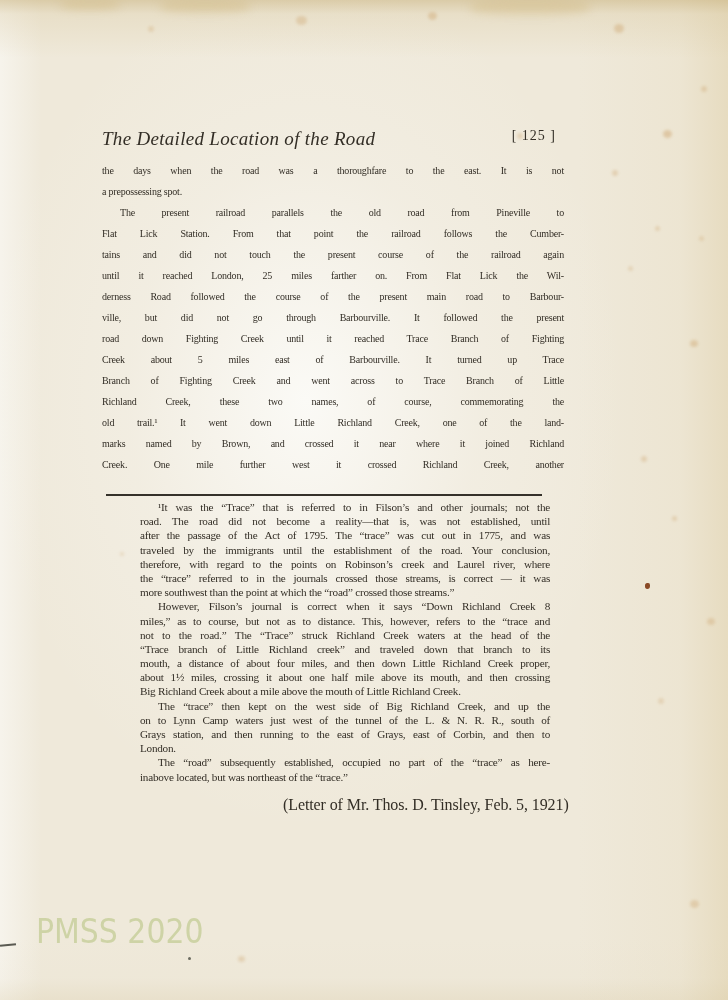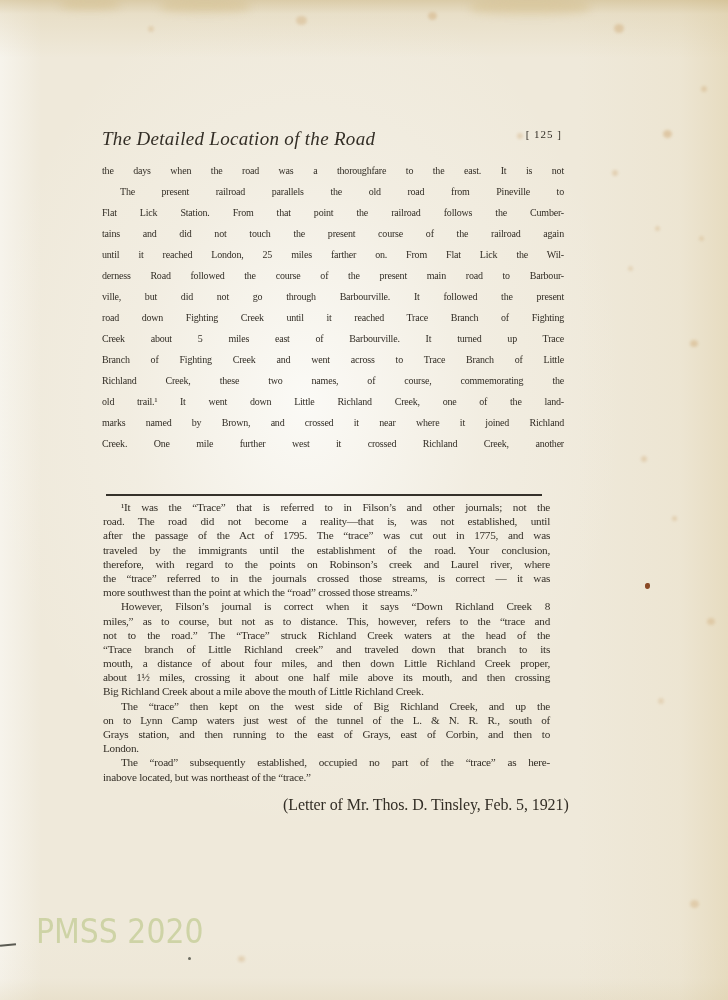--- a/index.html
+++ b/index.html
@@ -12,29 +12,29 @@
     background:
       linear-gradient(180deg, rgba(198,174,118,.50), rgba(214,196,152,.28) 14px, rgba(236,230,214,0) 58px),
       linear-gradient(270deg, rgba(219,201,156,.42), rgba(228,215,182,.22) 48px, rgba(238,233,221,0) 150px),
       linear-gradient(0deg, rgba(216,202,166,.28), rgba(230,222,200,.12) 22px, rgba(238,233,221,0) 62px),
       linear-gradient(90deg, rgba(252,252,250,.55), rgba(244,241,233,0) 42px),
       radial-gradient(ellipse 320px 430px at 42% 40%, rgba(253,253,251,.85), rgba(247,245,239,.35) 55%, rgba(240,236,226,0) 100%),
       var(--paper);
   }
   .header{position:absolute;left:102px;top:128px;width:462px;height:22px;}
   .title{display:block;text-align:left;font-style:italic;font-size:19px;letter-spacing:.3px;}
-  .pagenum{position:absolute;right:2px;top:0;font-size:11px;letter-spacing:1px;}
+  .pagenum{position:absolute;right:8px;top:0;font-size:14px;letter-spacing:1px;}
   .main{position:absolute;left:102px;top:160px;width:462px;font-size:10px;line-height:21px;letter-spacing:-0.2px;}
   .main .line{height:21px;}
   .main .line.indent{text-indent:18px;}
   .line{text-align:justify;text-align-last:justify;}
   .line.noj{text-align-last:left;}
   .rule{position:absolute;left:106px;top:494px;width:436px;height:2px;background:var(--rule);}
   .footnote{position:absolute;left:103px;top:500px;width:447px;font-size:11.2px;line-height:14.2px;letter-spacing:-0.25px;}
-  .footnote .line{height:14.2px;}
+  .footnote .line{height:14.2px;margin-left:37px;}
   .footnote .line.indent{text-indent:18px;}
   .attribution{position:absolute;left:283px;top:796px;font-size:16px;letter-spacing:-0.1px;}
   .watermark{position:absolute;left:36px;top:911px;font-family:"DejaVu Sans",sans-serif;font-size:34px;font-weight:400;color:var(--watermark);opacity:.92;transform:scaleX(.88);transform-origin:left top;}
   .stain{position:absolute;border-radius:50%;background:var(--foxing);filter:blur(1.5px);}
   .blotch{position:absolute;background:rgba(205,180,120,.35);filter:blur(4px);border-radius:40%;}
   .speck{position:absolute;}
 </style>
 </head>
 <body>
 
@@ -69,20 +69,21 @@
     <div class="speck" style="left:188px;top:957px;width:3px;height:3px;background:#6b6b60;border-radius:50%;"></div>
   </div>
 
   <div class="header">
     <span class="title">The Detailed Location of the Road</span>
     <span class="pagenum">[ 125 ]</span>
   </div>
 
   <div class="main" id="main-text">
       <div class="line">the days when the road was a thoroughfare to the east.  It is not</div>
+      <div class="line noj">a prepossessing spot.</div>
       <div class="line indent">The present railroad parallels the old road from Pineville to</div>
       <div class="line">Flat Lick Station.  From that point the railroad follows the Cumber-</div>
       <div class="line">tains and did not touch the present course of the railroad again</div>
       <div class="line">until it reached London, 25 miles farther on.  From Flat Lick the Wil-</div>
       <div class="line">derness Road followed the course of the present main road to Barbour-</div>
       <div class="line">ville, but did not go through Barbourville.  It followed the present</div>
       <div class="line">road down Fighting Creek until it reached Trace Branch of Fighting</div>
       <div class="line">Creek about 5 miles east of Barbourville.  It turned up Trace</div>
       <div class="line">Branch of Fighting Creek and went across to Trace Branch of Little</div>
       <div class="line">Richland Creek, these two names, of course, commemorating the</div>

